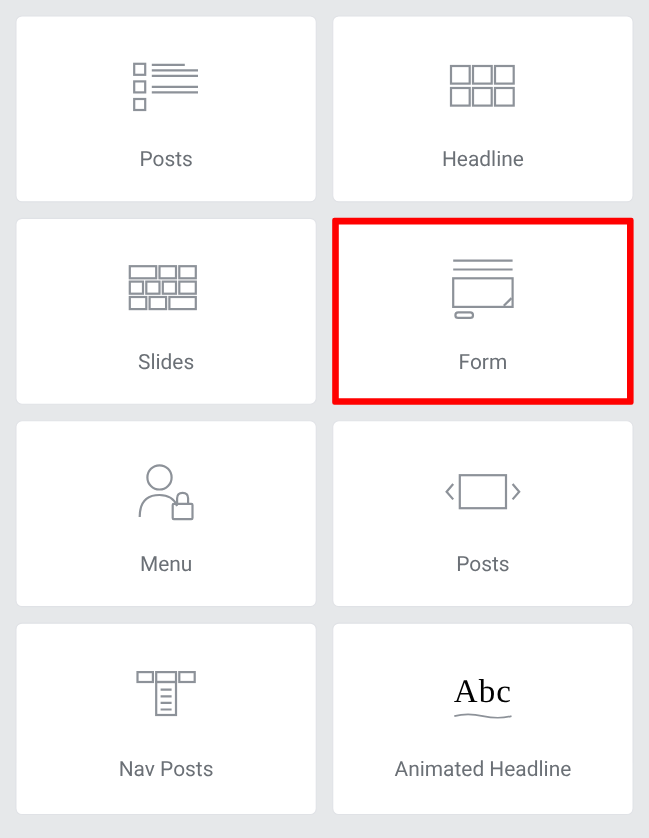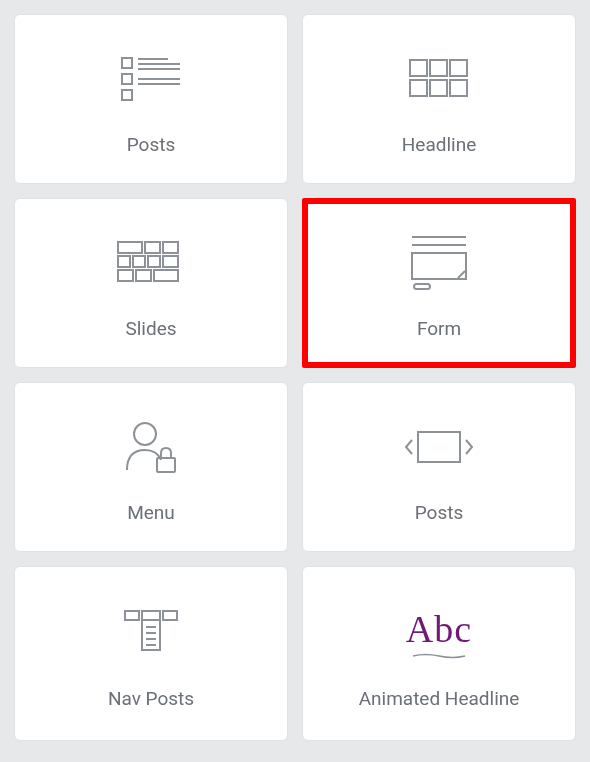--- a/index.html
+++ b/index.html
@@ -44,22 +44,22 @@
       margin-bottom: 18px;
     }
     .tile-label {
       color: #6b7076;
       font-size: 19px;
       font-weight: 400;
     }
     svg { stroke: #8d9299; fill: none; }
     .abc-text {
       font-family: Georgia, serif;
-      font-size: 38px;
-      color: #701a75;
+      font-size: 30px;
+      color: #000000;
       letter-spacing: 1px;
     }
     .abc-underline {
       width: 56px;
       height: 6px;
       margin-top: 2px;
     }
   </style>
 </head>
 <body>

